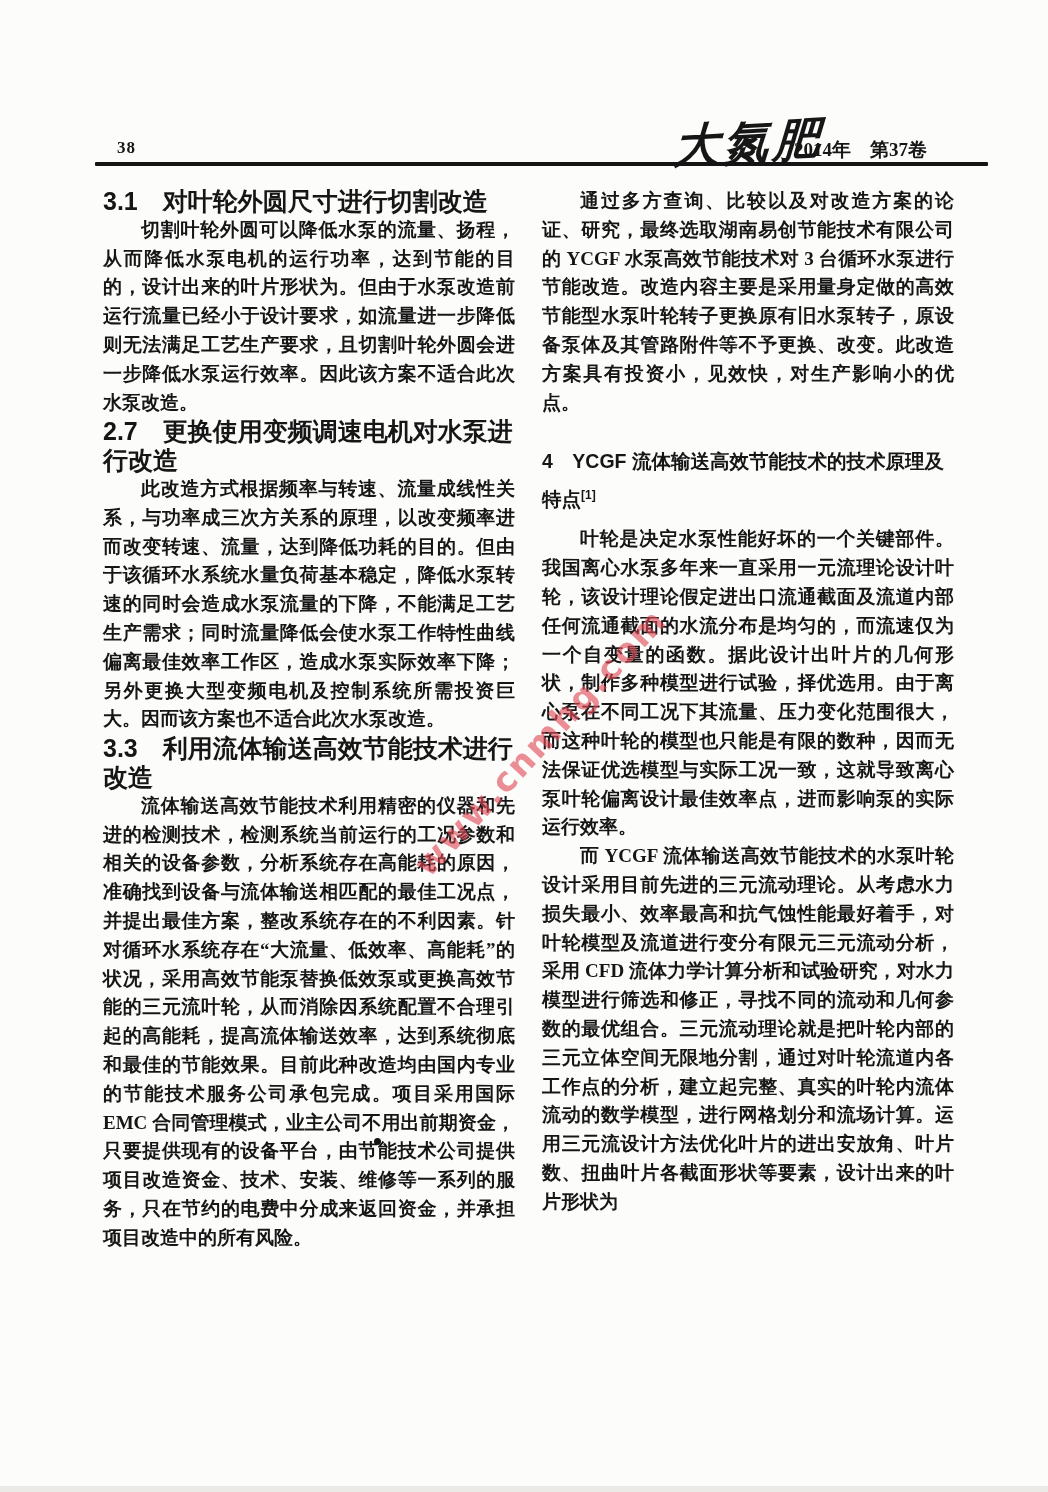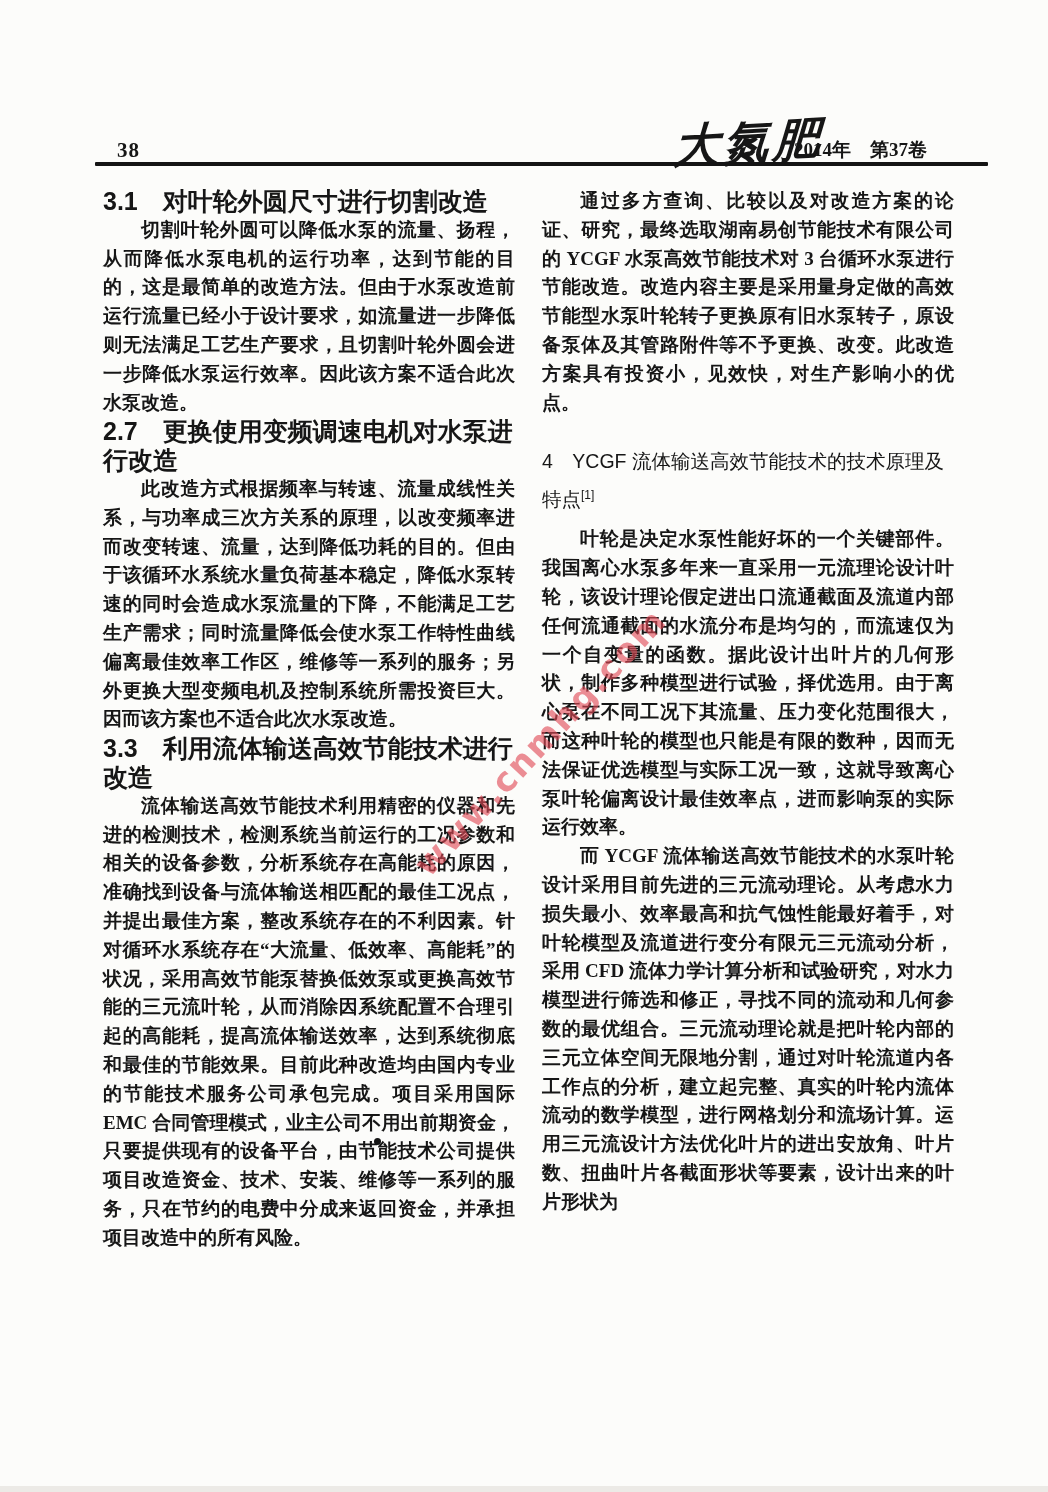--- a/index.html
+++ b/index.html
@@ -8,21 +8,21 @@
     width:1048px;height:1492px;
     margin:0 auto;
     background:#fcfcfa;
     overflow:hidden;
     color:#161616;
     font-family:"Liberation Serif","DejaVu Serif",serif;
   }
   
   .pageno{
     position:absolute;left:117px;top:138px;
-    font-size:21px;font-weight:600;letter-spacing:1px;
+    font-size:17px;font-weight:600;letter-spacing:1px;
   }
   .logo{
     position:absolute;left:663px;top:112px;width:170px;
     font-size:46px;font-weight:700;font-style:italic;
     text-align:center;letter-spacing:4px;
     transform:rotate(-3deg) skewX(-6deg);
     font-family:"DejaVu Serif","Liberation Serif",serif;
     white-space:nowrap;
   }
   .issue{
@@ -45,21 +45,21 @@
     font-weight:600;
   }
   .col p{margin:0;text-indent:2em;}
   .col p.cont{text-indent:0;}
   .col h3{
     margin:0;font-size:25px;line-height:28.8px;font-weight:700;
     font-family:"Liberation Sans","DejaVu Sans",sans-serif;
     text-align:left;
   }
   .col h2{
-    margin:25px 0 7px 0;font-size:19.5px;line-height:38px;font-weight:400;
+    margin:25px 0 7px 0;font-size:19.5px;line-height:38px;font-weight:700;
     font-family:"Liberation Sans","DejaVu Sans",sans-serif;
     text-align:left;
   }
   .col h2 sup{font-size:12px;line-height:0;}
   
   .watermark{
     position:absolute;left:363px;top:722px;width:354px;
     text-align:center;
     transform:rotate(-47deg);
     font-family:"DejaVu Sans","Liberation Sans",sans-serif;
@@ -84,23 +84,23 @@
 
   <span class="pageno">38</span>
   <span class="logo">大氮肥</span>
   <span class="issue">2014年　第37卷</span>
   <div class="header-rule"></div>
 
   <div class="columns">
 
     <div class="col">
       <h3>3.1　对叶轮外圆尺寸进行切割改造</h3>
-      <p>切割叶轮外圆可以降低水泵的流量、扬程，从而降低水泵电机的运行功率，达到节能的目的，这是最简单的改造方法。但由于水泵改造前运行流量已经小于设计要求，如流量进一步降低则无法满足工艺生产要求，且切割叶轮外圆会进一步降低水泵运行效率。因此该方案不适合此次水泵改造。</p>
+      <p>切割叶轮外圆可以降低水泵的流量、扬程，从而降低水泵电机的运行功率，达到节能的目的，设计出来的叶片形状为。但由于水泵改造前运行流量已经小于设计要求，如流量进一步降低则无法满足工艺生产要求，且切割叶轮外圆会进一步降低水泵运行效率。因此该方案不适合此次水泵改造。</p>
       <h3>2.7　更换使用变频调速电机对水泵进行改造</h3>
-      <p>此改造方式根据频率与转速、流量成线性关系，与功率成三次方关系的原理，以改变频率进而改变转速、流量，达到降低功耗的目的。但由于该循环水系统水量负荷基本稳定，降低水泵转速的同时会造成水泵流量的下降，不能满足工艺生产需求；同时流量降低会使水泵工作特性曲线偏离最佳效率工作区，维修等一系列的服务；另外更换大型变频电机及控制系统所需投资巨大。因而该方案也不适合此次水泵改造。</p>
+      <p>此改造方式根据频率与转速、流量成线性关系，与功率成三次方关系的原理，以改变频率进而改变转速、流量，达到降低功耗的目的。但由于该循环水系统水量负荷基本稳定，降低水泵转速的同时会造成水泵流量的下降，不能满足工艺生产需求；同时流量降低会使水泵工作特性曲线偏离最佳效率工作区，造成水泵实际效率下降；另外更换大型变频电机及控制系统所需投资巨大。因而该方案也不适合此次水泵改造。</p>
       <h3>3.3　利用流体输送高效节能技术进行改造</h3>
       <p>流体输送高效节能技术利用精密的仪器和先进的检测技术，检测系统当前运行的工况参数和相关的设备参数，分析系统存在高能耗的原因，准确找到设备与流体输送相匹配的最佳工况点，并提出最佳方案，整改系统存在的不利因素。针对循环水系统存在“大流量、低效率、高能耗”的状况，采用高效节能泵替换低效泵或更换高效节能的三元流叶轮，从而消除因系统配置不合理引起的高能耗，提高流体输送效率，达到系统彻底和最佳的节能效果。目前此种改造均由国内专业的节能技术服务公司承包完成。项目采用国际 EMC 合同管理模式，业主公司不用出前期资金，只要提供现有的设备平台，由节能技术公司提供项目改造资金、技术、安装、维修等一系列的服务，只在节约的电费中分成来返回资金，并承担项目改造中的所有风险。</p>
     </div>
 
     <div class="col">
       <p>通过多方查询、比较以及对改造方案的论证、研究，最终选取湖南易创节能技术有限公司的 YCGF 水泵高效节能技术对 3 台循环水泵进行节能改造。改造内容主要是采用量身定做的高效节能型水泵叶轮转子更换原有旧水泵转子，原设备泵体及其管路附件等不予更换、改变。此改造方案具有投资小，见效快，对生产影响小的优点。</p>
       <h2><span>4　YCGF 流体输送高效节能技术的技术原理及特点</span><sup>[1]</sup></h2>
       <p>叶轮是决定水泵性能好坏的一个关键部件。我国离心水泵多年来一直采用一元流理论设计叶轮，该设计理论假定进出口流通截面及流道内部任何流通截面的水流分布是均匀的，而流速仅为一个自变量的函数。据此设计出叶片的几何形状，制作多种模型进行试验，择优选用。由于离心泵在不同工况下其流量、压力变化范围很大，而这种叶轮的模型也只能是有限的数种，因而无法保证优选模型与实际工况一致，这就导致离心泵叶轮偏离设计最佳效率点，进而影响泵的实际运行效率。</p>
       <p>而 YCGF 流体输送高效节能技术的水泵叶轮设计采用目前先进的三元流动理论。从考虑水力损失最小、效率最高和抗气蚀性能最好着手，对叶轮模型及流道进行变分有限元三元流动分析，采用 CFD 流体力学计算分析和试验研究，对水力模型进行筛选和修正，寻找不同的流动和几何参数的最优组合。三元流动理论就是把叶轮内部的三元立体空间无限地分割，通过对叶轮流道内各工作点的分析，建立起完整、真实的叶轮内流体流动的数学模型，进行网格划分和流场计算。运用三元流设计方法优化叶片的进出安放角、叶片数、扭曲叶片各截面形状等要素，设计出来的叶片形状为</p>
     </div>

